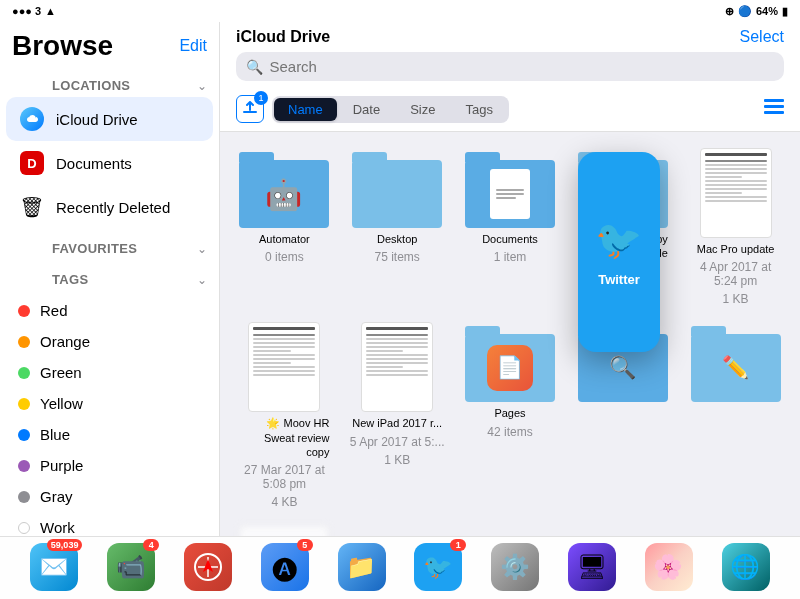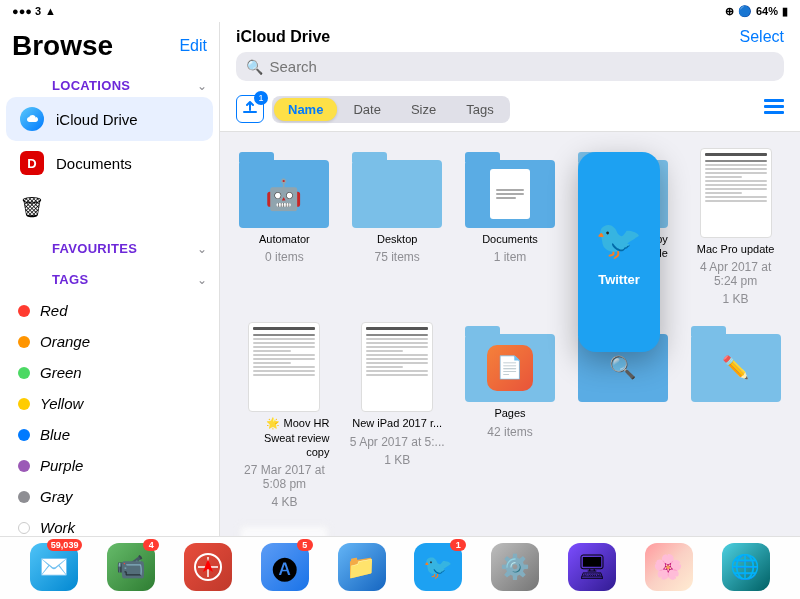--- a/index.html
+++ b/index.html
@@ -66,21 +66,21 @@
 
     .sidebar-section-header {
       display: flex;
       justify-content: space-between;
       align-items: center;
       padding: 12px 12px 4px 12px;
     }
     .sidebar-section-title {
       font-size: 13px;
       font-weight: 600;
-      color: #6d28d9;
+      color: #737373;
       text-transform: uppercase;
       letter-spacing: 0.3px;
       padding-left: 40px;
     }
     .sidebar-chevron {
       color: #8e8e93;
       font-size: 12px;
     }
 
     .sidebar-item {
@@ -104,21 +104,21 @@
       font-size: 16px;
     }
     .icloud-icon { background: linear-gradient(135deg, #5ac8fa, #007aff); border-radius: 50%; width: 22px; height: 22px; font-size: 12px; color: white; }
     .docs-icon { background: #d00; color: white; border-radius: 6px; width: 24px; height: 24px; font-size: 13px; font-weight: 700; display: flex; align-items: center; justify-content: center; }
 
     .sidebar-item-label {
       font-size: 15px;
       color: #000;
     }
 
-    .tags-section { padding: 4px 0; font-style: italic; }
+    .tags-section { padding: 4px 0; }
     .tag-item {
       display: flex;
       align-items: center;
       padding: 7px 12px;
       gap: 10px;
       cursor: pointer;
       margin: 0 6px;
       border-radius: 10px;
     }
     .tag-dot {
@@ -211,25 +211,24 @@
     }
     .tab-btn {
       padding: 4px 14px;
       border-radius: 6px;
       font-size: 13px;
       font-weight: 500;
       cursor: pointer;
       color: #555;
     }
     .tab-btn.active {
-      background: #fde047;
+      background: #0f172a;
       color: #007aff;
       box-shadow: 0 1px 3px rgba(0,0,0,0.15);
-      font-weight: 700;
-      border-radius: 11px;
+      font-weight: 400;
     }
     .list-view-btn {
       margin-left: auto;
       color: #007aff;
       font-size: 18px;
       cursor: pointer;
     }
 
     
     .files-grid {
@@ -393,20 +392,21 @@
       <div class="sidebar-item-icon">
         <div class="docs-icon">D</div>
       </div>
       <span class="sidebar-item-label">Documents</span>
     </div>
 
     <div class="sidebar-item">
       <div class="sidebar-item-icon">
         <span style="font-size:20px;">🗑</span>
       </div>
+      <span class="sidebar-item-label">Recently Deleted</span>
     </div>
 
     <div class="sidebar-section-header">
       <span class="sidebar-section-title">Favourites</span>
       <span class="sidebar-chevron">⌄</span>
     </div>
 
     <div class="sidebar-section-header">
       <span class="sidebar-section-title">Tags</span>
       <span class="sidebar-chevron">⌄</span>

